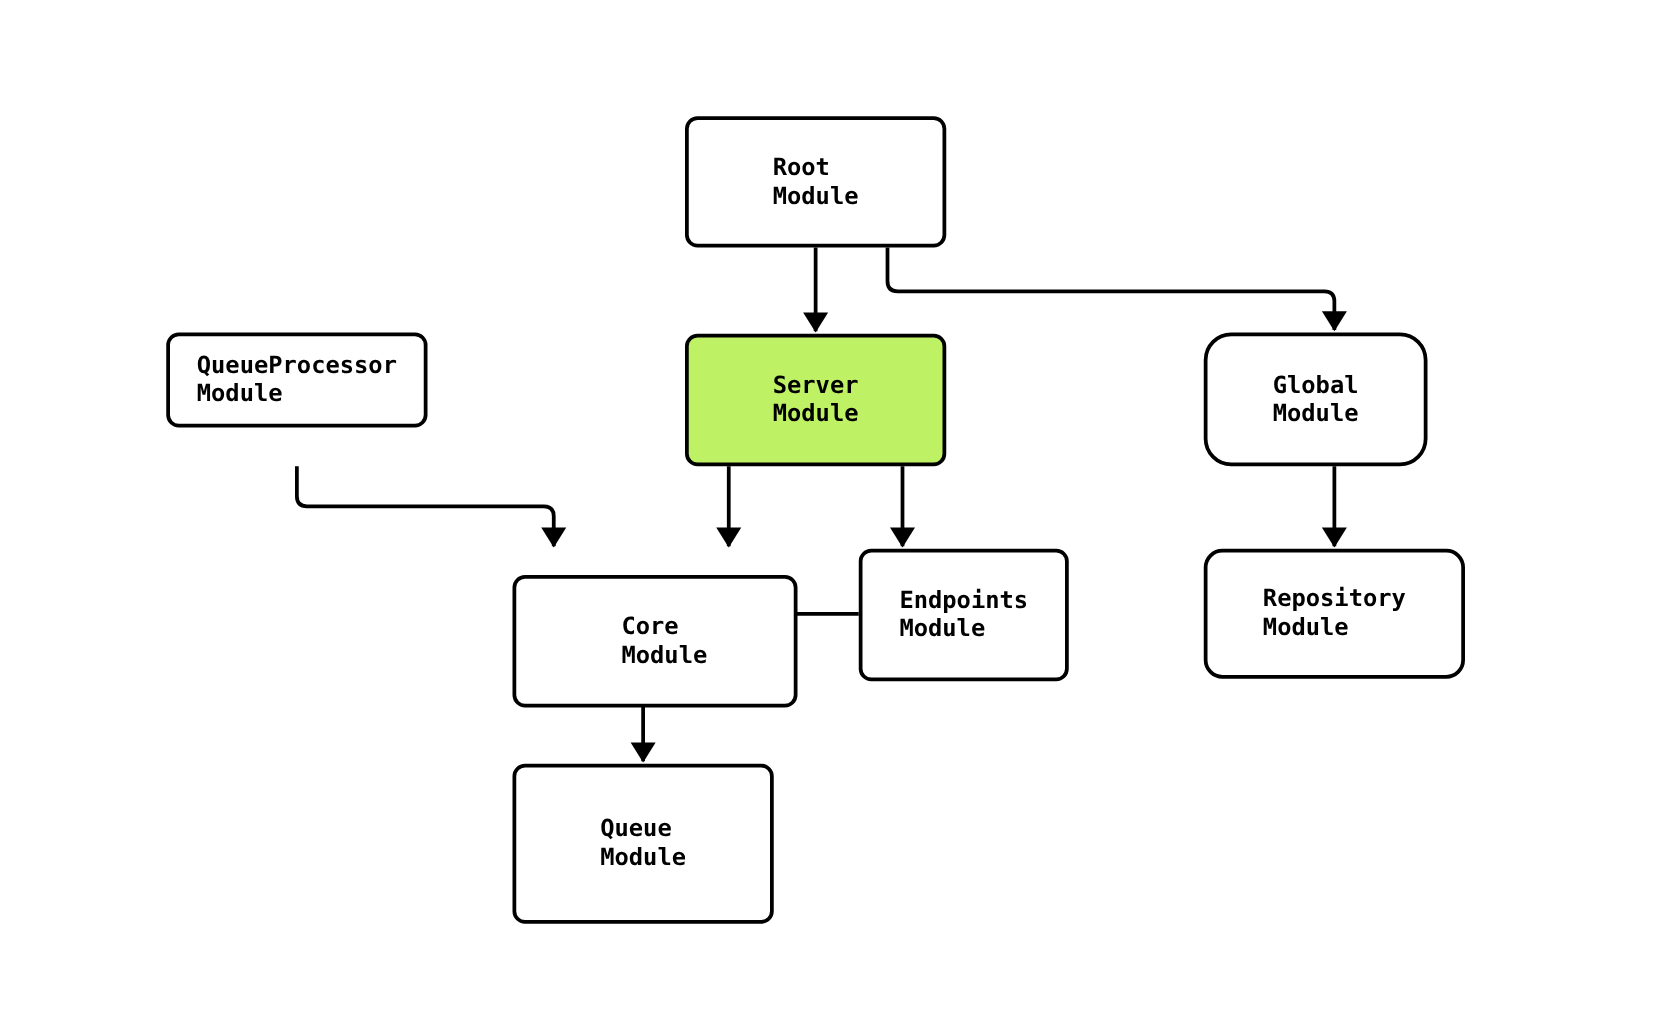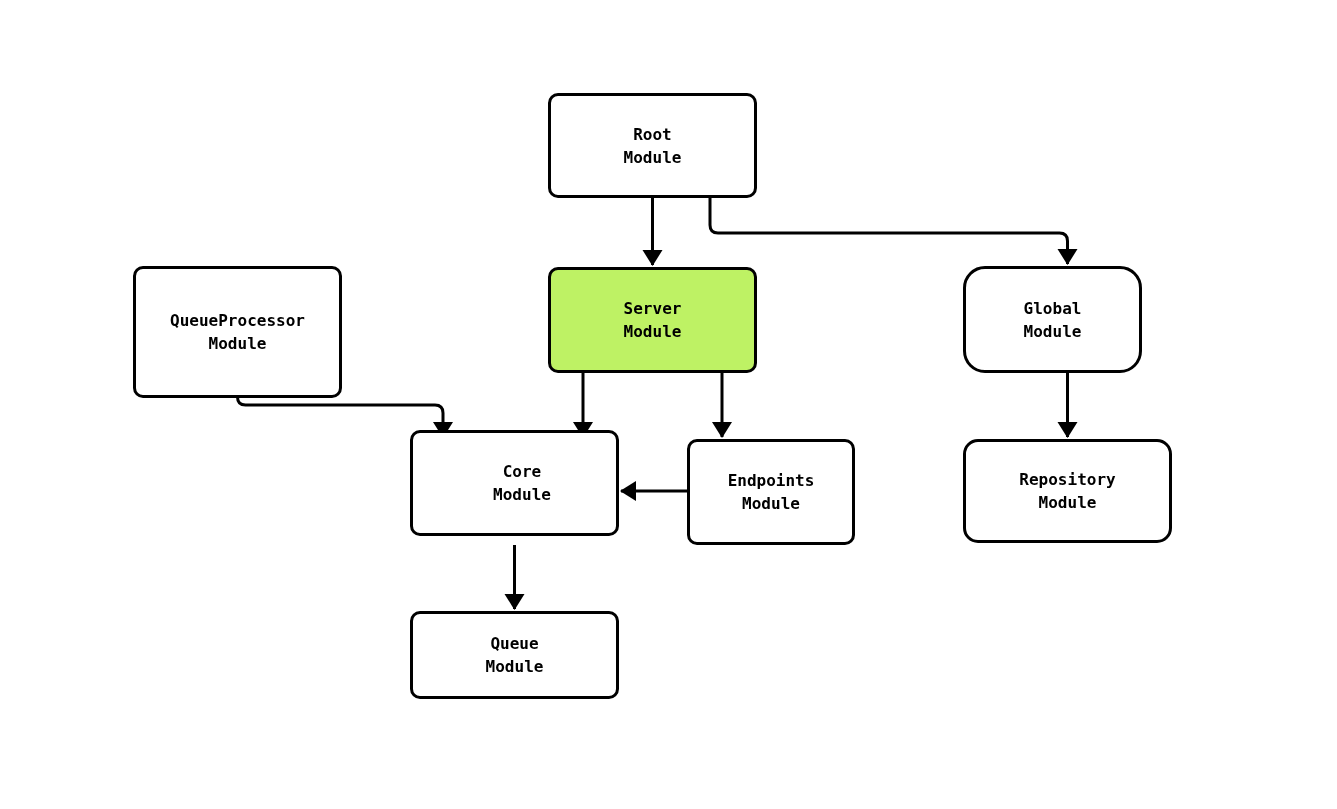--- a/index.html
+++ b/index.html
@@ -31,24 +31,23 @@
     position: absolute;
     box-sizing: border-box;
     border-style: solid;
     border-width: 3px;
     border-radius: 10px;
     display: flex;
     align-items: center;
     justify-content: center;
   }
   .node-label {
-    font-size: 16px;
+    font-size: 19px;
     font-weight: bold;
     line-height: 23px;
-    text-align: center;
     white-space: pre;
   }
 </style>
 </head>
 <body>
 
 <div class="canvas">
   <svg class="edge-layer" id="edge-layer" xmlns="http://www.w3.org/2000/svg" viewBox="0 0 1337 809" width="1337" height="809">
     <defs>
       <marker id="arrowhead" viewBox="0 0 18 22" refX="16" refY="11" markerWidth="18" markerHeight="22" markerUnits="userSpaceOnUse" orient="auto">
@@ -64,42 +63,42 @@
         <path class="edge-path" d="M 687,491 L 621,491" stroke="#000000" stroke-width="3" marker-end="url(#arrowhead)"></path>
         <path class="edge-path" d="M 1067.5,373 L 1067.5,437" stroke="#000000" stroke-width="3" marker-end="url(#arrowhead)"></path>
         <path class="edge-path" d="M 514.5,545 L 514.5,609" stroke="#000000" stroke-width="3" marker-end="url(#arrowhead)"></path>
       </g>
   </svg>
   <div id="node-layer">
       <div class="node" style="left: 548px; top: 93px; width: 209px; height: 105px; background: rgb(255, 255, 255); border-color: rgb(0, 0, 0); border-width: 3px; border-radius: 10px;">
         <span class="node-label" style="color: rgb(0, 0, 0);">Root
 Module</span>
       </div>
-      <div class="node" style="left: 133px; top: 266px; width: 209px; height: 132px; background: rgb(255, 255, 255); border-color: rgb(0, 0, 0); border-width: 3px; border-radius: 10px;">
+      <div class="node" style="left: 133px; top: 266px; width: 209px; height: 76px; background: rgb(255, 255, 255); border-color: rgb(0, 0, 0); border-width: 3px; border-radius: 10px;">
         <span class="node-label" style="color: rgb(0, 0, 0);">QueueProcessor
 Module</span>
       </div>
       <div class="node" style="left: 548px; top: 267px; width: 209px; height: 106px; background: #bef264; border-color: rgb(0, 0, 0); border-width: 3px; border-radius: 10px;">
         <span class="node-label" style="color: rgb(0, 0, 0);">Server
 Module</span>
       </div>
       <div class="node" style="left: 963px; top: 266px; width: 179px; height: 107px; background: rgb(255, 255, 255); border-color: rgb(0, 0, 0); border-width: 3px; border-radius: 22px;">
         <span class="node-label" style="color: rgb(0, 0, 0);">Global
 Module</span>
       </div>
-      <div class="node" style="left: 410px; top: 430px; width: 209px; height: 106px; background: rgb(255, 255, 255); border-color: rgb(0, 0, 0); border-width: 3px; border-radius: 10px; padding-left: 15px;">
+      <div class="node" style="left: 410px; top: 460px; width: 228px; height: 106px; background: rgb(255, 255, 255); border-color: rgb(0, 0, 0); border-width: 3px; border-radius: 10px; padding-left: 15px;">
         <span class="node-label" style="color: rgb(0, 0, 0);">Core
 Module</span>
       </div>
       <div class="node" style="left: 687px; top: 439px; width: 168px; height: 106px; background: rgb(255, 255, 255); border-color: rgb(0, 0, 0); border-width: 3px; border-radius: 10px;">
         <span class="node-label" style="color: rgb(0, 0, 0);">Endpoints
 Module</span>
       </div>
       <div class="node" style="left: 963px; top: 439px; width: 209px; height: 104px; background: rgb(255, 255, 255); border-color: rgb(0, 0, 0); border-width: 3px; border-radius: 15px;">
         <span class="node-label" style="color: rgb(0, 0, 0);">Repository
 Module</span>
       </div>
-      <div class="node" style="left: 410px; top: 611px; width: 209px; height: 88px; background: rgb(255, 255, 255); border-color: rgb(0, 0, 0); border-width: 3px; border-radius: 10px;">
+      <div class="node" style="left: 410px; top: 611px; width: 209px; height: 128px; background: rgb(255, 255, 255); border-color: rgb(0, 0, 0); border-width: 3px; border-radius: 10px;">
         <span class="node-label" style="color: rgb(0, 0, 0);">Queue
 Module</span>
       </div>
     </div>
 </div>
 
 </body></html>

